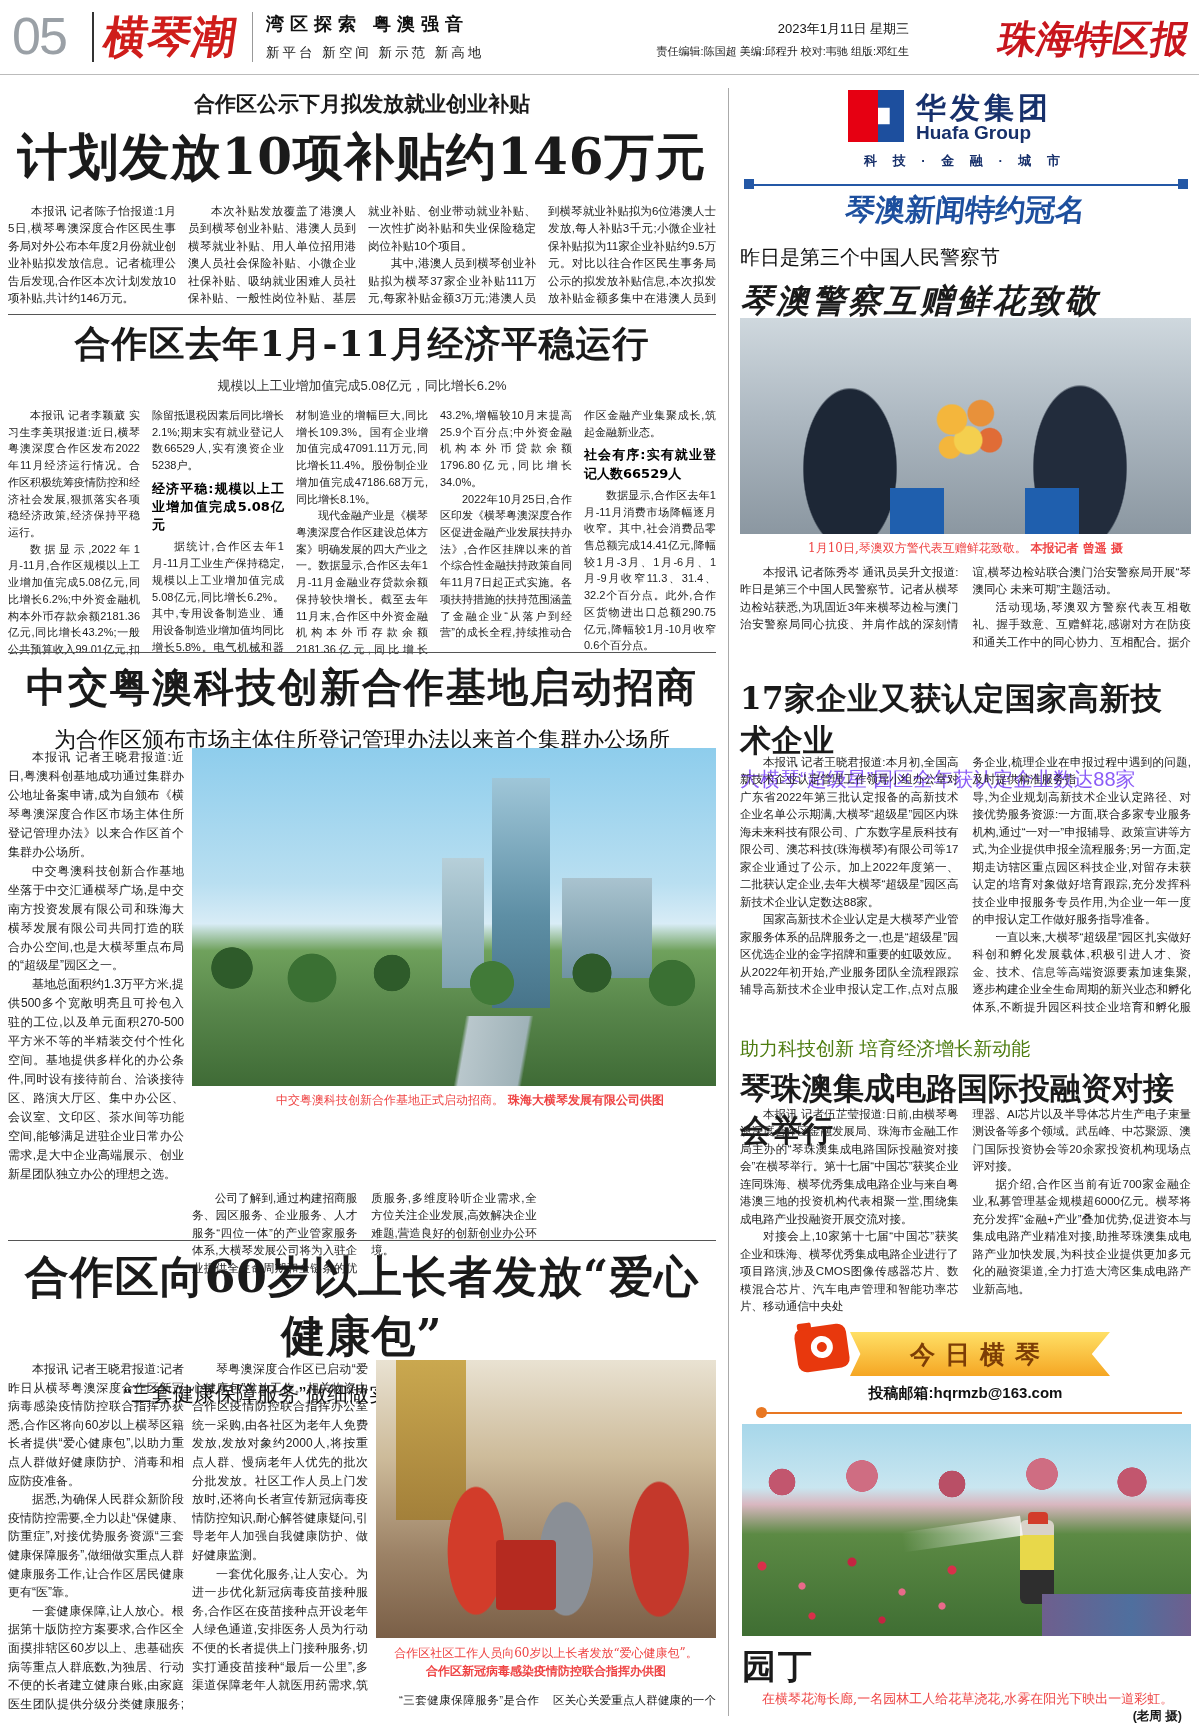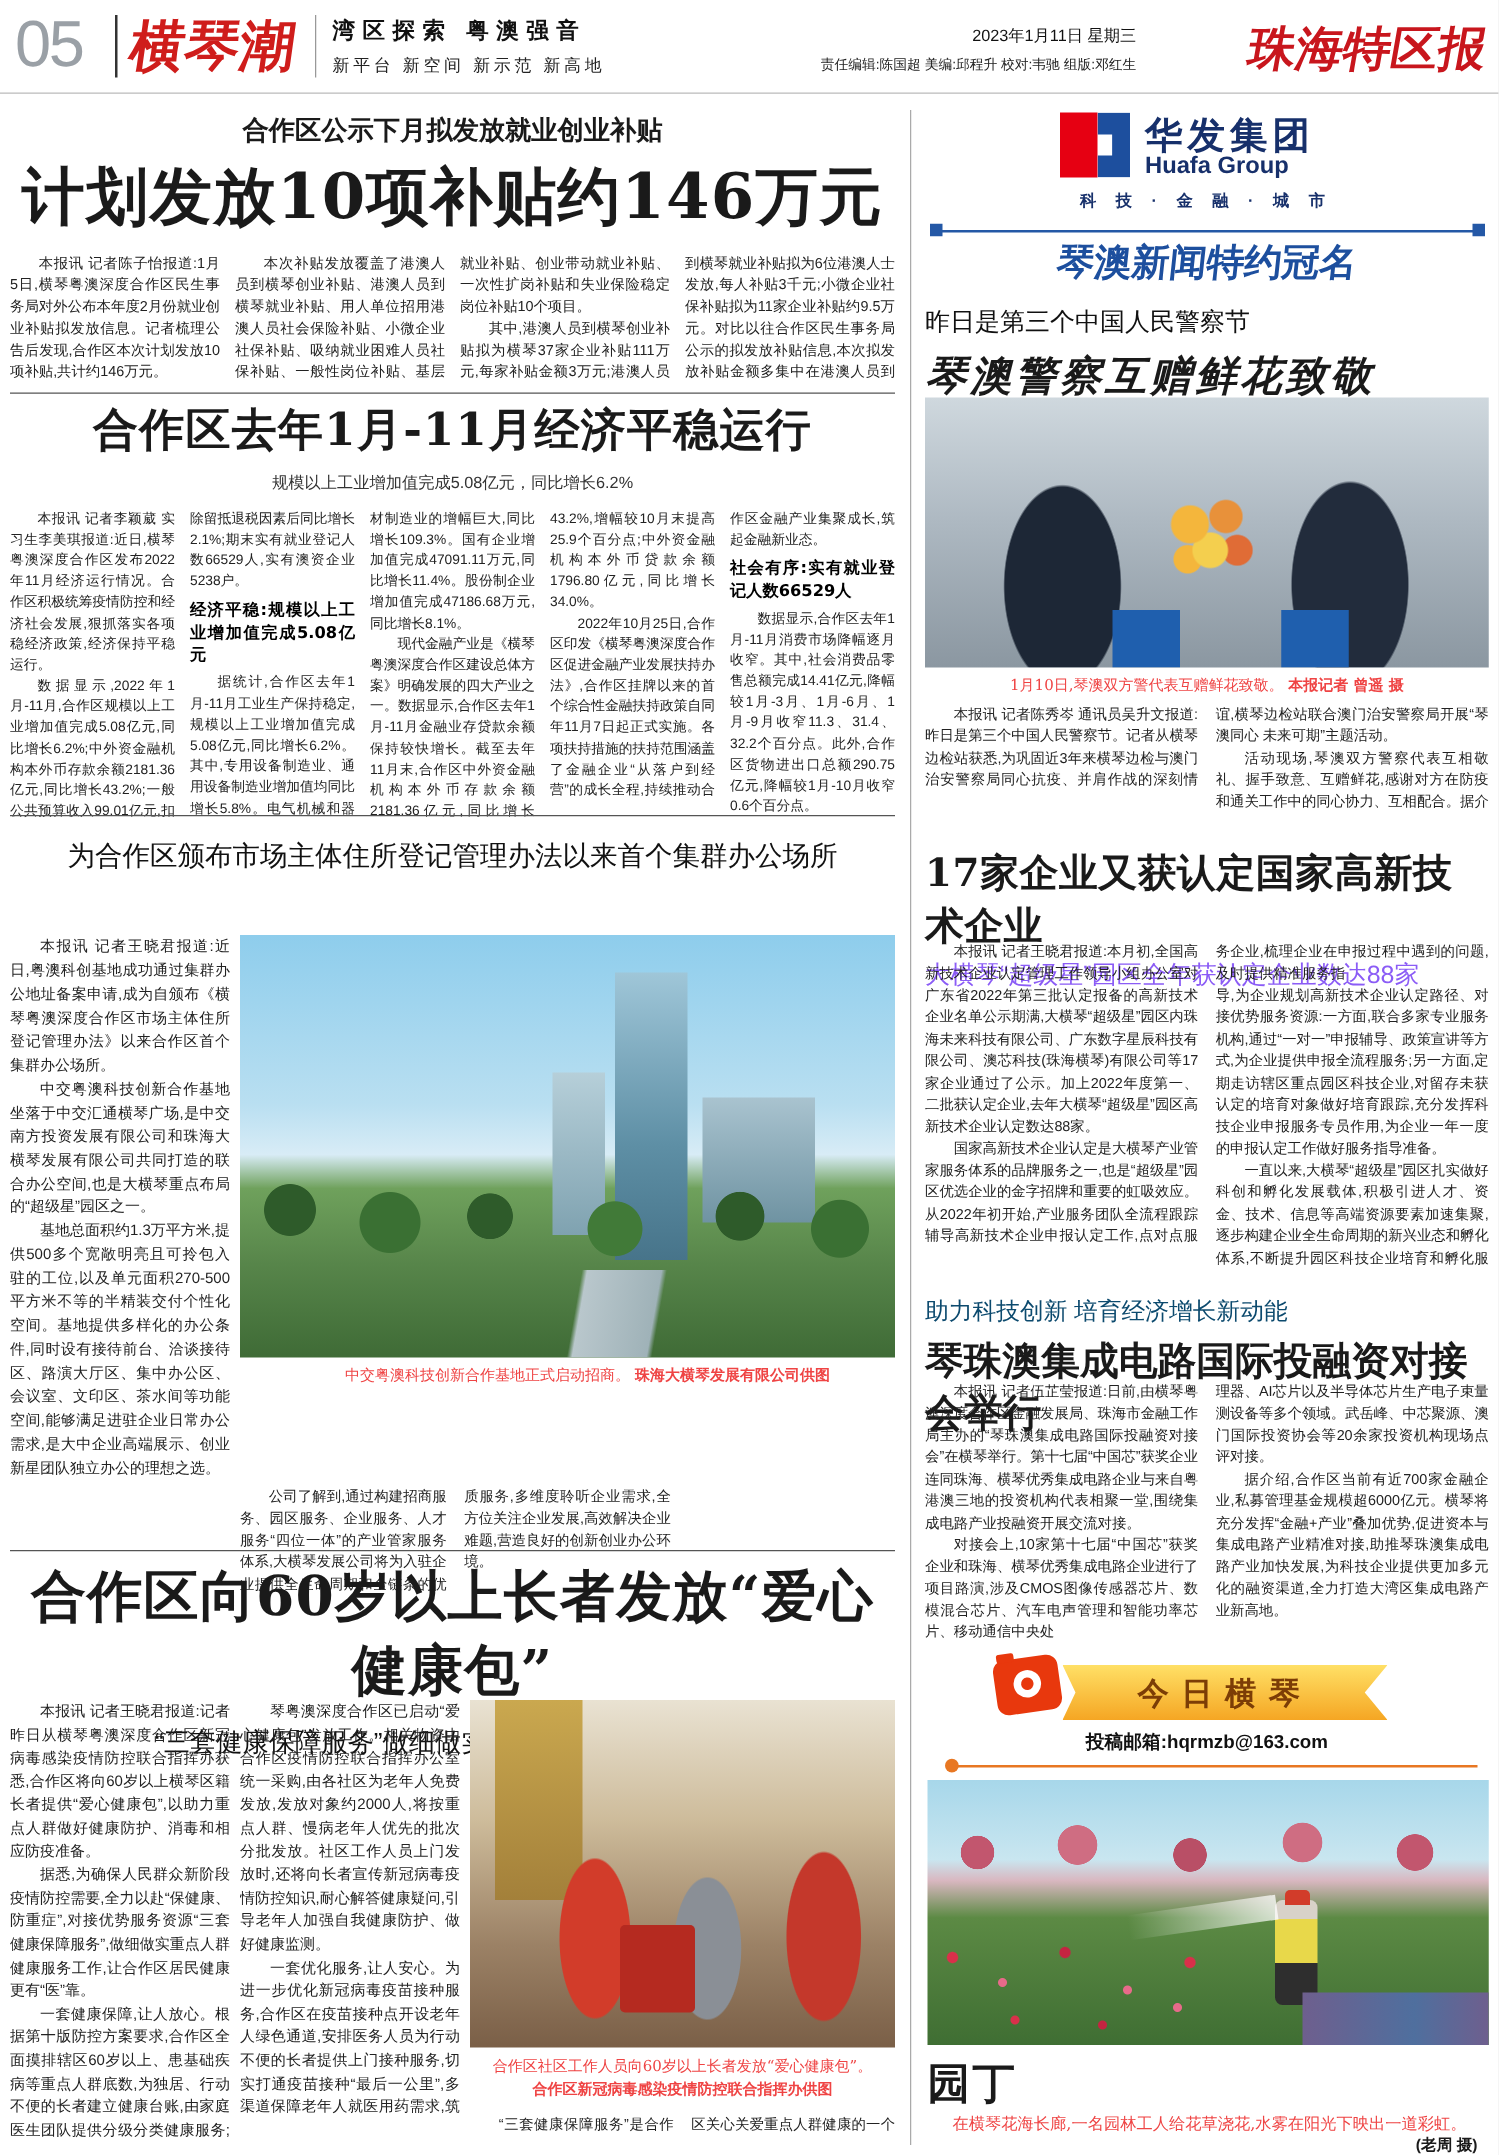--- a/index.html
+++ b/index.html
@@ -71,20 +71,21 @@
       <p>现代金融产业是《横琴粤澳深度合作区建设总体方案》明确发展的四大产业之一。数据显示,合作区去年1月-11月金融业存贷款余额保持较快增长。截至去年11月末,合作区中外资金融机构本外币存款余额2181.36亿元,同比增长43.2%,增幅较10月末提高25.9个百分点;中外资金融机构本外币贷款余额1796.80亿元,同比增长34.0%。</p>
       <p>2022年10月25日,合作区印发《横琴粤澳深度合作区促进金融产业发展扶持办法》,合作区挂牌以来的首个综合性金融扶持政策自同年11月7日起正式实施。各项扶持措施的扶持范围涵盖了金融企业“从落户到经营”的成长全程,持续推动合作区金融产业集聚成长,筑起金融新业态。</p>
       <h4 class="inline-sub">社会有序:实有就业登记人数66529人</h4>
       <p>数据显示,合作区去年1月-11月消费市场降幅逐月收窄。其中,社会消费品零售总额完成14.41亿元,降幅较1月-3月、1月-6月、1月-9月收窄11.3、31.4、32.2个百分点。此外,合作区货物进出口总额290.75亿元,降幅较1月-10月收窄0.6个百分点。</p>
 
     </div>
   </div>
   <div class="abs hrule" style="left:8px;top:652px;width:708px;background:#555;"></div>
 
   <div class="abs" style="left:8px;top:660px;width:708px;">
+    <h2 class="center" style="font-size:40px;letter-spacing:2px;">中交粤澳科技创新合作基地启动招商</h2>
     <div class="center" style="font-size:22px;color:#111;margin-top:10px;">为合作区颁布市场主体住所登记管理办法以来首个集群办公场所</div>
   </div>
   <div class="abs cols just bodytxt clip" style="left:8px;top:748px;width:176px;height:438px;column-count:1;font-size:12px;line-height:1.58;">
     <p>本报讯 记者王晓君报道:近日,粤澳科创基地成功通过集群办公地址备案申请,成为自颁布《横琴粤澳深度合作区市场主体住所登记管理办法》以来合作区首个集群办公场所。</p>
     <p>中交粤澳科技创新合作基地坐落于中交汇通横琴广场,是中交南方投资发展有限公司和珠海大横琴发展有限公司共同打造的联合办公空间,也是大横琴重点布局的“超级星”园区之一。</p>
     <p>基地总面积约1.3万平方米,提供500多个宽敞明亮且可拎包入驻的工位,以及单元面积270-500平方米不等的半精装交付个性化空间。基地提供多样化的办公条件,同时设有接待前台、洽谈接待区、路演大厅区、集中办公区、会议室、文印区、茶水间等功能空间,能够满足进驻企业日常办公需求,是大中企业高端展示、创业新星团队独立办公的理想之选。</p>
 
   </div>
 
   <div class="abs ph" style="left:192px;top:748px;width:524px;height:338px;background:linear-gradient(180deg,#8ecdec 0%,#b9dff1 40%,#d8ecf6 52%,#6fa15c 60%,#57854a 78%,#3f6b36 100%);">
@@ -171,21 +172,21 @@
     <div style="font-size:20px;color:#8b5cf6;margin-top:4px;">大横琴“超级星”园区全年获认定企业数达88家</div>
   </div>
   <div class="abs cols just bodytxt clip" style="left:740px;top:754px;width:451px;height:276px;column-count:2;column-gap:14px;">
     <p>本报讯 记者王晓君报道:本月初,全国高新技术企业认定管理工作领导小组办公室对广东省2022年第三批认定报备的高新技术企业名单公示期满,大横琴“超级星”园区内珠海未来科技有限公司、广东数字星辰科技有限公司、澳芯科技(珠海横琴)有限公司等17家企业通过了公示。加上2022年度第一、二批获认定企业,去年大横琴“超级星”园区高新技术企业认定数达88家。</p>
     <p>国家高新技术企业认定是大横琴产业管家服务体系的品牌服务之一,也是“超级星”园区优选企业的金字招牌和重要的虹吸效应。从2022年初开始,产业服务团队全流程跟踪辅导高新技术企业申报认定工作,点对点服务企业,梳理企业在申报过程中遇到的问题,及时提供精准服务指</p>
     <p style="text-indent:0;">导,为企业规划高新技术企业认定路径、对接优势服务资源:一方面,联合多家专业服务机构,通过“一对一”申报辅导、政策宣讲等方式,为企业提供申报全流程服务;另一方面,定期走访辖区重点园区科技企业,对留存未获认定的培育对象做好培育跟踪,充分发挥科技企业申报服务专员作用,为企业一年一度的申报认定工作做好服务指导准备。</p>
     <p>一直以来,大横琴“超级星”园区扎实做好科创和孵化发展载体,积极引进人才、资金、技术、信息等高端资源要素加速集聚,逐步构建企业全生命周期的新兴业态和孵化体系,不断提升园区科技企业培育和孵化服务水平和培育成效,为企业高质量发展注入新动能,持续助力合作区和珠海市产业高质量发展。</p>
   </div>
 
   <div class="abs" style="left:740px;top:1036px;width:451px;">
-    <div style="font-size:19px;color:#0c4a6e;">助力科技创新 培育经济增长新动能</div>
+    <div style="font-size:19px;color:#4d7c0f;">助力科技创新 培育经济增长新动能</div>
     <h2 class="serif" style="font-size:31px;margin-top:6px;">琴珠澳集成电路国际投融资对接会举行</h2>
   </div>
   <div class="abs cols just bodytxt clip" style="left:740px;top:1106px;width:451px;height:216px;column-count:2;column-gap:14px;">
     <p>本报讯 记者伍芷莹报道:日前,由横琴粤澳深度合作区金融发展局、珠海市金融工作局主办的“琴珠澳集成电路国际投融资对接会”在横琴举行。第十七届“中国芯”获奖企业连同珠海、横琴优秀集成电路企业与来自粤港澳三地的投资机构代表相聚一堂,围绕集成电路产业投融资开展交流对接。</p>
     <p>对接会上,10家第十七届“中国芯”获奖企业和珠海、横琴优秀集成电路企业进行了项目路演,涉及CMOS图像传感器芯片、数模混合芯片、汽车电声管理和智能功率芯片、移动通信中央处</p>
     <p style="text-indent:0;">理器、AI芯片以及半导体芯片生产电子束量测设备等多个领域。武岳峰、中芯聚源、澳门国际投资协会等20余家投资机构现场点评对接。</p>
     <p>据介绍,合作区当前有近700家金融企业,私募管理基金规模超6000亿元。横琴将充分发挥“金融+产业”叠加优势,促进资本与集成电路产业精准对接,助推琴珠澳集成电路产业加快发展,为科技企业提供更加多元化的融资渠道,全力打造大湾区集成电路产业新高地。</p>
   </div>
 
   <div class="abs" style="left:740px;top:1332px;width:451px;height:92px;">

